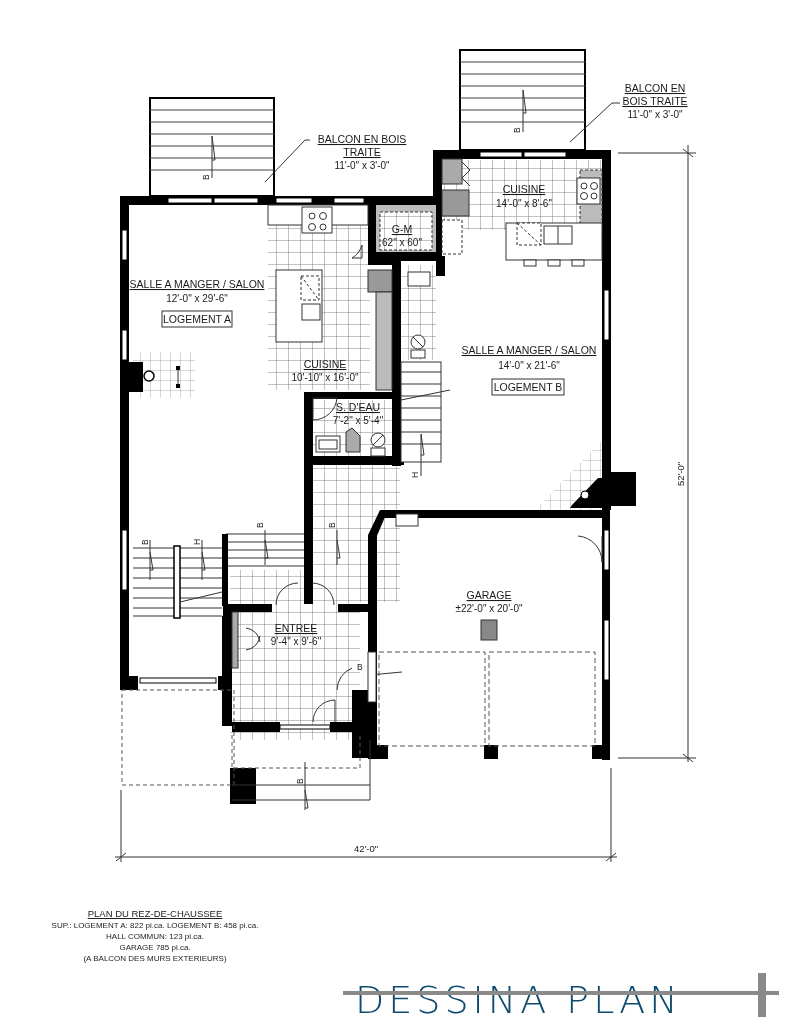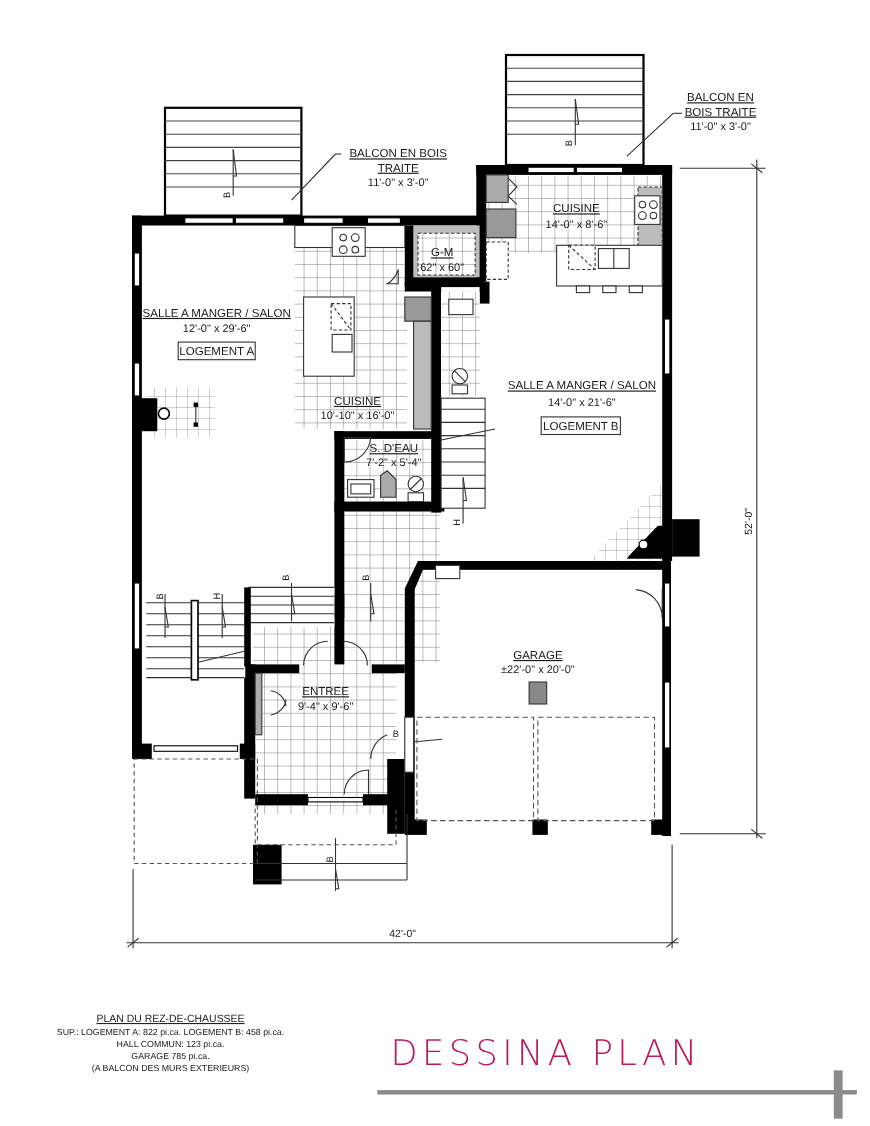--- a/index.html
+++ b/index.html
@@ -5,22 +5,22 @@
   html, body { margin: 0; padding: 0; background: #ffffff; }
   body { width: 791px; height: 1024px; position: relative; overflow: hidden; font-family: "Liberation Sans", sans-serif; }
   #plan { position: absolute; left: 0; top: 0; width: 791px; height: 1024px; }
   .lbl { font-family: "Liberation Sans", sans-serif; fill: #1a1a1a; }
   .room-title { font-size: 10.5px; text-decoration: underline; }
   .room-dim { font-size: 10px; }
   .unit-box { font-size: 10.5px; }
   .dim-txt { font-size: 9.5px; }
   .stair-lbl { font-size: 8.5px; }
   .summary { position: absolute; left: 30px; top: 908px; width: 250px; text-align: center; color: #222; font-size: 8px; line-height: 11px; font-family: "Liberation Sans", sans-serif; }
-  .summary .title { font-size: 9.5px; text-decoration: underline; line-height: 12px; margin-top: 13px; }
-  .brand { position: absolute; left: 355px; top: 932px; font-family: "DejaVu Sans", sans-serif; font-weight: 300; font-size: 32px; letter-spacing: 4px; color: #be185d; line-height: 50px; }
+  .summary .title { font-size: 9.5px; text-decoration: underline; line-height: 12px; }
+  .brand { position: absolute; left: 355px; top: 975px; font-family: "DejaVu Sans", sans-serif; font-weight: 300; font-size: 38px; letter-spacing: 4px; color: #0c4a6e; line-height: 50px; }
   .brand-line { position: absolute; left: 343px; top: 991px; width: 436px; height: 4px; background: #8a8a8a; }
   .brand-cross { position: absolute; left: 758px; top: 973px; width: 8px; height: 44px; background: #8a8a8a; }
 </style>
 </head>
 <body>
 
 <svg id="plan" viewBox="0 0 791 1024" xmlns="http://www.w3.org/2000/svg">
   <defs>
     <pattern id="tile" width="12" height="12" patternUnits="userSpaceOnUse">
       <rect width="12" height="12" fill="#fff"></rect>

